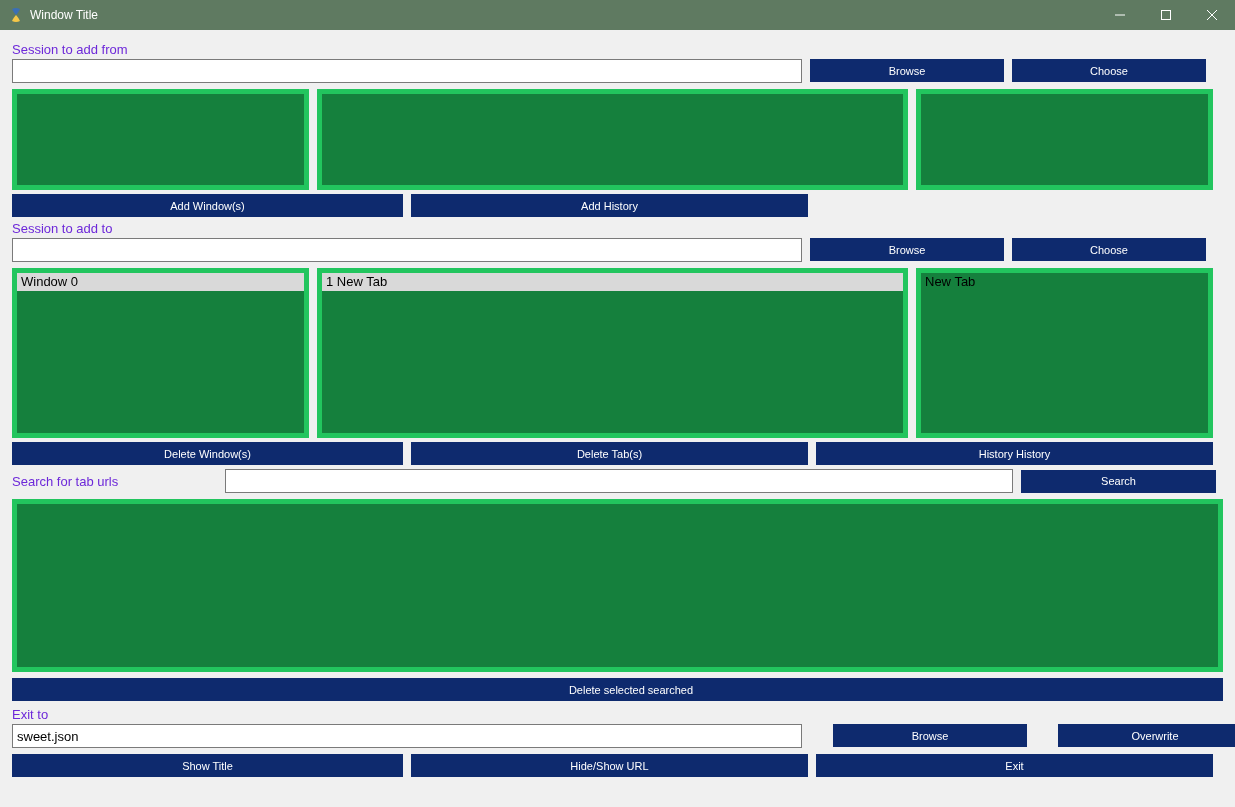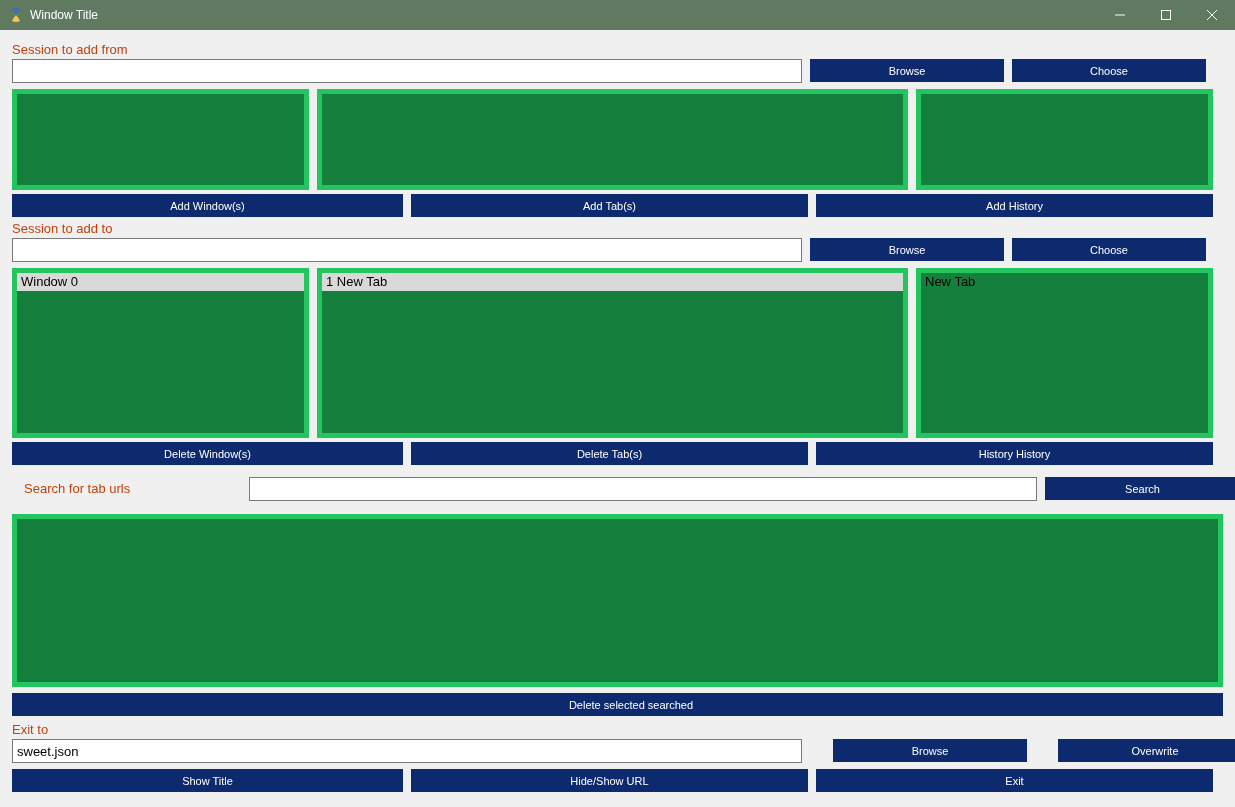--- a/index.html
+++ b/index.html
@@ -54,21 +54,21 @@
       stroke-width: 1;
       fill: none;
     }
     .content {
       padding: 10px 12px;
       background: #f0f0f0;
       height: calc(100% - 30px);
     }
     .label {
       font-size: 13px;
-      color: #c2410c;
+      color: #6d28d9;
       margin-bottom: 2px;
       margin-top: 2px;
     }
     .row {
       display: flex;
       gap: 8px;
       align-items: stretch;
     }
     .text-input {
       border: 1px solid #7a7a7a;
@@ -119,21 +119,21 @@
     .row-addbtns .btn2 { flex: 0 0 397px; }
     .row-addbtns .btn3 { flex: 0 0 397px; }
     
     .row-lists-to { margin-bottom: 4px; }
     .row-lists-to .listbox { height: 170px; }
     .row-lists-to .lb1 { flex: 0 0 297px; }
     .row-lists-to .lb2 { flex: 0 0 591px; }
     .row-lists-to .lb3 { flex: 0 0 297px; }
     
     .row-search { margin-bottom: 6px; align-items: center; }
-    .row-search .label { flex: 0 0 205px; margin: 12px; }
+    .row-search .label { flex: 0 0 205px; margin: 0; }
     .row-search .text-input { flex: 0 0 788px; }
     .row-search .btn { flex: 0 0 195px; }
     .results-box { height: 173px; width: 100%; margin-bottom: 6px; }
     .delete-searched { width: 100%; margin-bottom: 6px; padding-left: 27px; }
     
     .row-save { margin-bottom: 6px; gap: 31px; }
     .row-save .text-input { flex: 0 0 790px; }
     .row-save .btn { flex: 0 0 194px; }
     .row-bottom .btn1 { flex: 0 0 391px; }
     .row-bottom .btn2 { flex: 0 0 397px; }
@@ -178,21 +178,20 @@
     <button class="btn">Browse</button>
     <button class="btn">Choose</button>
   </div>
   <div class="row row-lists-from">
     <div class="listbox lb1"></div>
     <div class="listbox lb2"></div>
     <div class="listbox lb3"></div>
   </div>
   <div class="row row-addbtns">
     <button class="btn btn1">Add Window(s)</button>
-    <button class="btn btn2">Add Tab(s)</button>
     <button class="btn btn3">Add History</button>
   </div>
 
   <div class="label">Session to add to</div>
   <div class="row row-path">
     <input class="text-input" type="text" value="" style="">
     <button class="btn">Browse</button>
     <button class="btn">Choose</button>
   </div>
   <div class="row row-lists-to">

